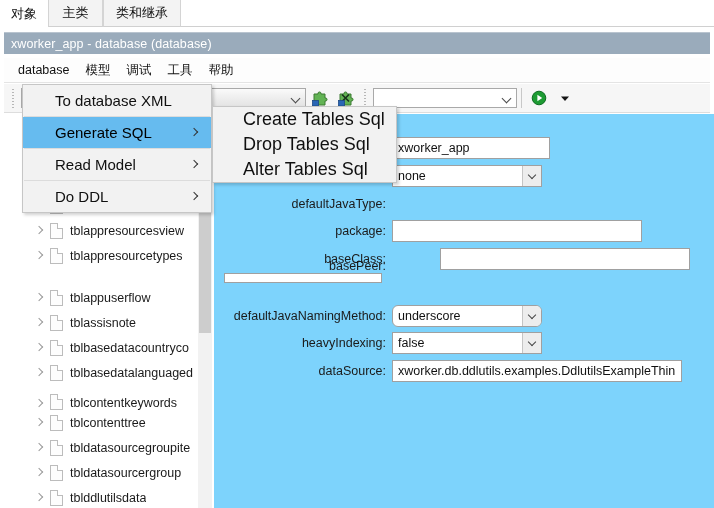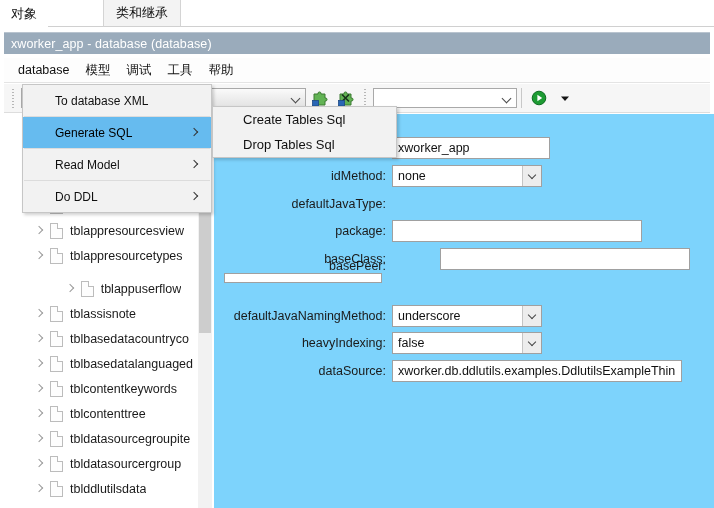--- a/index.html
+++ b/index.html
@@ -174,24 +174,24 @@
     position: absolute; background: #f2f2f2;
     border: 1px solid #c6c6c6;
     box-shadow: 2px 2px 3px rgba(0,0,0,0.18);
     z-index: 40;
   }
   #menu-database { left: 22px; top: 84px; width: 190px; }
   #menu-gensql  { left: 212px; top: 106px; width: 185px; }
   .menuitem {
     height: 31px; display: flex; align-items: center;
     padding-left: 32px; padding-right: 8px;
-    font-size: 12px; color: #101010; white-space: nowrap;
+    font-size: 15px; color: #101010; white-space: nowrap;
     position: relative;
   }
-  #menu-gensql .menuitem { height: 25px; padding-left: 30px; font-size: 13px; }
+  #menu-gensql .menuitem { height: 25px; padding-left: 30px; font-size: 18px; }
   .menuitem.hl { background: #66bbef; color: #000000; }
   .submark {
     position: absolute; right: 12px; top: 50%; margin-top: -4px;
     width: 8px; height: 8px;
   }
   .submark::after {
     content: ""; position: absolute; left: 0; top: 0;
     width: 5px; height: 5px;
     border-right: 1.5px solid #333; border-top: 1.5px solid #333;
     transform: rotate(45deg);
@@ -199,20 +199,23 @@
   .msep { height: 1px; background: #dcdcdc; margin: 0 1px; }
 </style>
 </head>
 <body>
 
 <div id="root">
 
   <div class="tabstrip">
     <div class="tab active" id="tab0" style="left:0px;width:48px;">
       <span>对象</span>
+    </div>
+    <div class="tab inactive" id="tab1" style="left:48px;width:55px;">
+      <span>主类</span>
     </div>
     <div class="tab inactive" id="tab2" style="left:103px;width:78px;">
       <span>类和继承</span>
     </div>
   </div>
 
   <div class="titlebar">
     <span class="txt">xworker_app - database  (database)</span>
   </div>
 
@@ -325,41 +328,41 @@
         <div class="trow" style="margin-top: 0px;">
           <span class="arrow"></span>
           <span class="fileicon"></span>
           <span class="tlabel">tblappresourcesview</span>
         </div>
         <div class="trow" style="margin-top: 0px;">
           <span class="arrow"></span>
           <span class="fileicon"></span>
           <span class="tlabel">tblappresourcetypes</span>
         </div>
-        <div class="trow" style="margin-top: 8px; justify-content: center;">
+        <div class="trow" style="margin-top: 17px;">
           <span class="arrow"></span>
           <span class="fileicon"></span>
           <span class="tlabel">tblappuserflow</span>
         </div>
         <div class="trow" style="margin-top: 0px;">
           <span class="arrow"></span>
           <span class="fileicon"></span>
           <span class="tlabel">tblassisnote</span>
         </div>
         <div class="trow" style="margin-top: 0px;">
           <span class="arrow"></span>
           <span class="fileicon"></span>
           <span class="tlabel">tblbasedatacountryco</span>
         </div>
         <div class="trow" style="margin-top: 0px;">
           <span class="arrow"></span>
           <span class="fileicon"></span>
           <span class="tlabel">tblbasedatalanguaged</span>
         </div>
-        <div class="trow" style="margin-top: 0px;">
+        <div class="trow" style="margin-top: 0px; align-items: flex-end;">
           <span class="arrow"></span>
           <span class="fileicon"></span>
           <span class="tlabel">tblcontentkeywords</span>
         </div>
         <div class="trow" style="margin-top: 0px;">
           <span class="arrow"></span>
           <span class="fileicon"></span>
           <span class="tlabel">tblcontenttree</span>
         </div>
         <div class="trow" style="margin-top: 0px;">
@@ -415,21 +418,21 @@
           </div>
         </div>
         <div class="frow" style="top: 145px; flex-direction: column;">
           <div class="flabel">basePeer:</div>
           <div class="fctl" style="width: 158px;">
             <span></span>
           </div>
         </div>
         <div class="frow" style="top: 190px;">
           <div class="flabel">defaultJavaNamingMethod:</div>
-          <div class="fctl select" style="width: 150px;">
+          <div class="fctl select" style="width: 150px; border-radius: 6px;">
             <span>underscore</span>
             <span class="selbtn">
               <span class="selchev"></span>
             </span>
           </div>
         </div>
         <div class="frow" style="top: 217px;">
           <div class="flabel">heavyIndexing:</div>
           <div class="fctl select" style="width: 150px;">
             <span>false</span>
@@ -468,15 +471,18 @@
     </div>
   </div>
 
   <div class="menu" id="menu-gensql">
     <div class="menuitem">
       <span>Create Tables Sql</span>
     </div>
     <div class="menuitem">
       <span>Drop Tables Sql</span>
     </div>
+    <div class="menuitem">
+      <span>Alter Tables Sql</span>
+    </div>
   </div>
 
 </div>
 
 </body></html>

